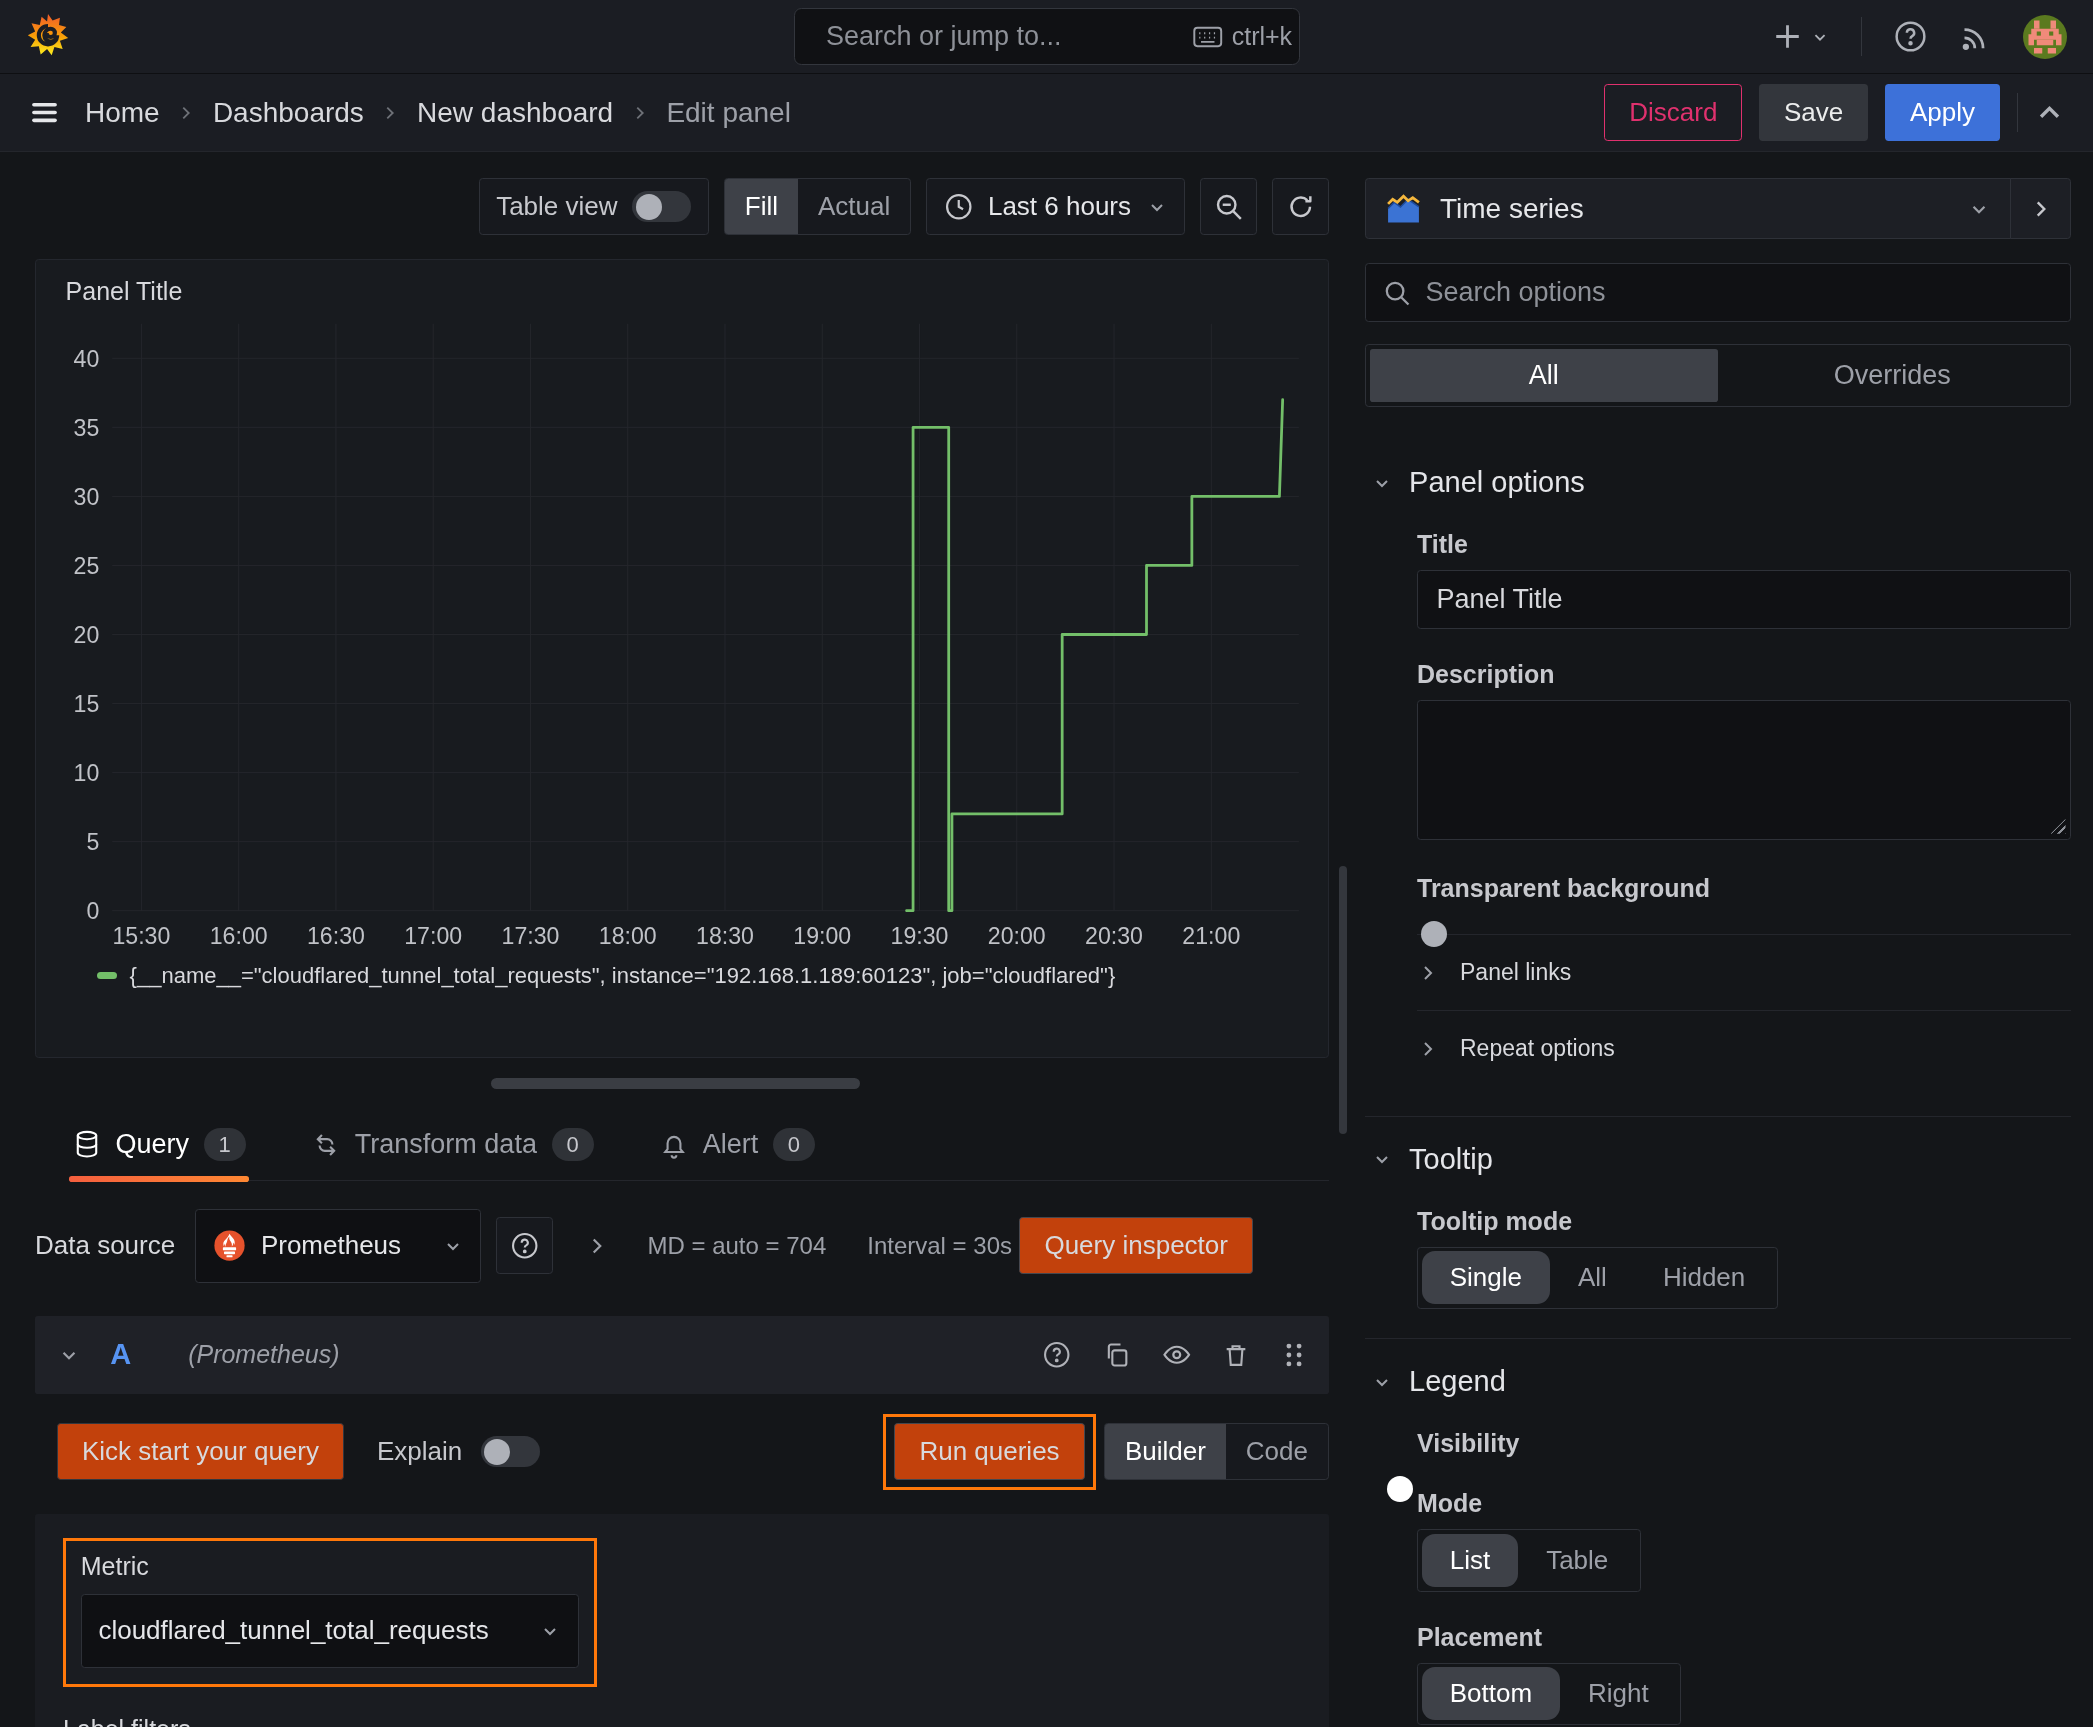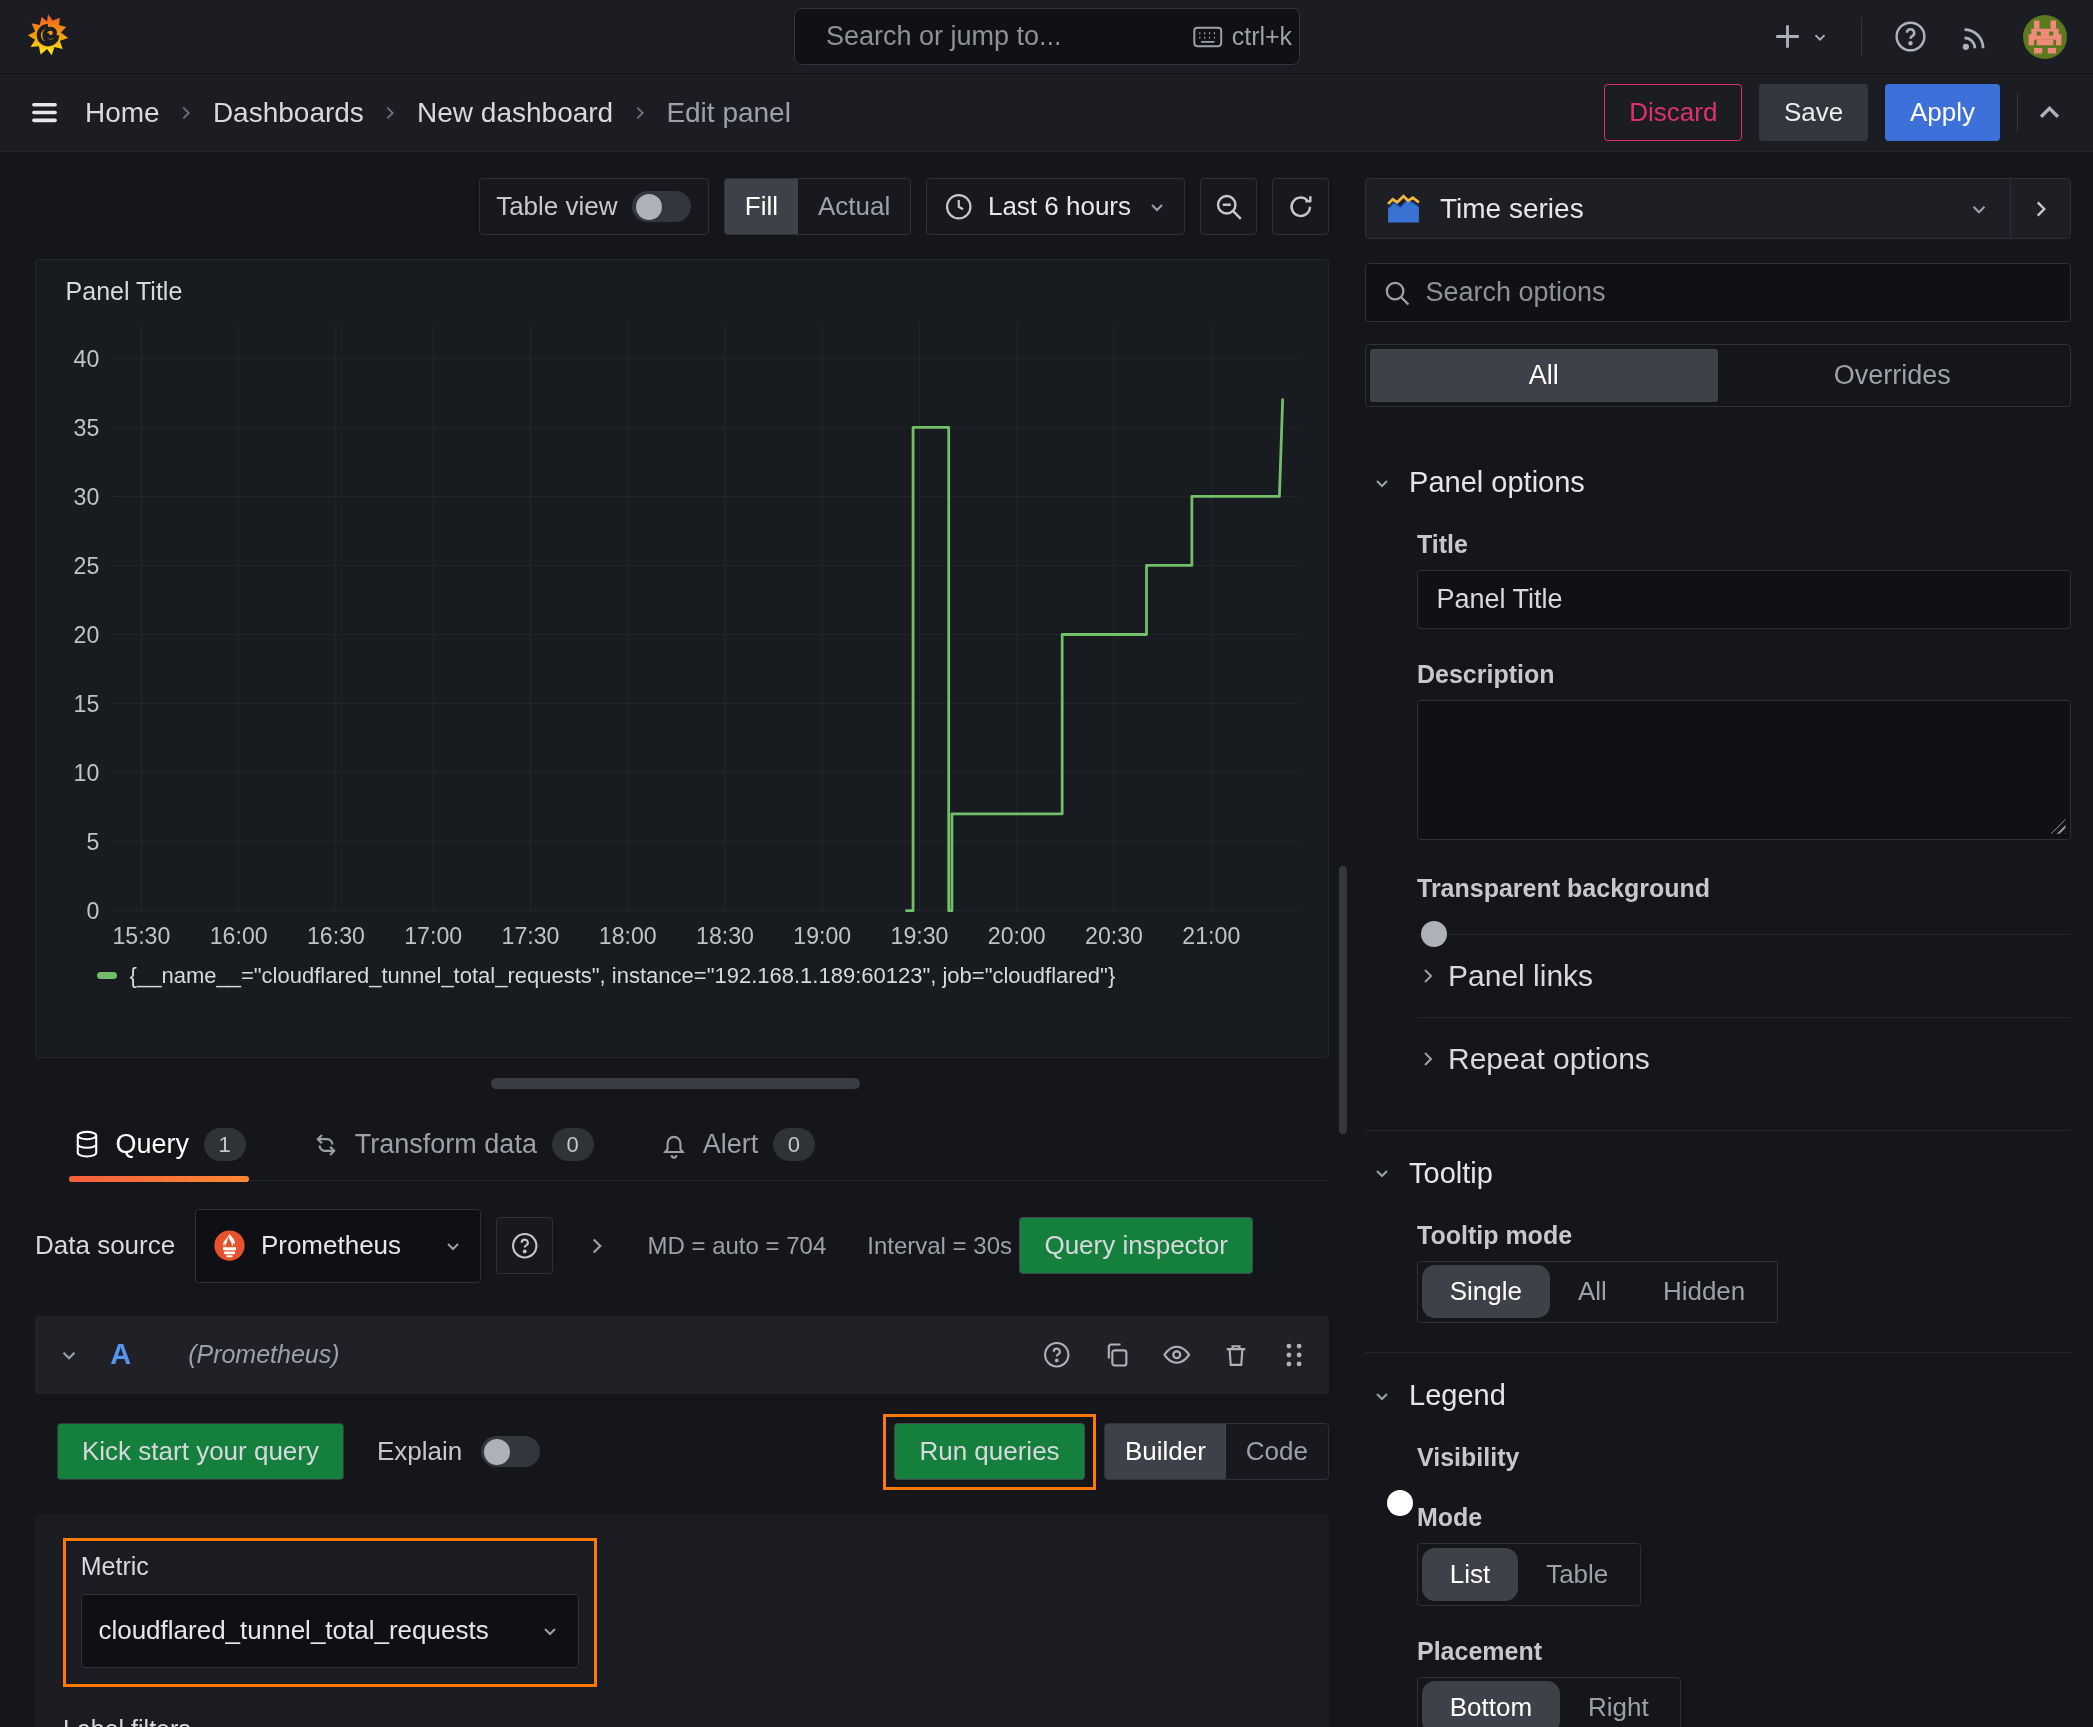--- a/index.html
+++ b/index.html
@@ -28,21 +28,21 @@
   .crumbs { display:flex; align-items:center; gap:16.6px; font-size:28px; }
   .crumb { color:#d8d9dd; }
   .crumb.dim { color:#9da0a8; }
   .crumb-sep { color:#6e7177; display:flex; }
   .nav-actions { margin-left:auto; display:flex; align-items:center; gap:16.6px; }
   .btn { height:57px; border-radius:3.7px; display:inline-flex; align-items:center; justify-content:center;
     padding:0 24px; font-size:26px; cursor:pointer; border:0.9px solid transparent; white-space:nowrap; }
   .btn-outline-pink { border-color:#e0316e; color:#e0316e; background:transparent; }
   .btn-secondary { background:#33363c; color:#eceded; }
   .btn-primary { background:#3d71d9; color:#ffffff; }
-  .btn-plain { background:#15803d; border:0.9px solid #33363d; color:#d8d9dd; }
+  .btn-plain { background:#c2410c; border:0.9px solid #33363d; color:#d8d9dd; }
 
   
   .main { display:flex; height:1575px; }
   .left { width:1351px; position:relative; }
   .sidebar { flex:1; padding:26px 22px 0 14px; }
 
   
   .toolbar { display:flex; justify-content:flex-end; align-items:center; gap:14.8px; margin:26px 22px 0 0; }
   .tool-group { height:57px; border:0.9px solid #2e3138; border-radius:3.7px; background:#17191e;
     display:flex; align-items:center; padding:0 16.6px; gap:14.8px; font-size:26px; color:#c7c8cd; }
@@ -135,21 +135,21 @@
     padding-left:5.5px; cursor:pointer; }
   .sec-body { padding-left:52px; }
   .f-label { font-size:25px; color:#c7c8cd; margin:31px 0 11px 0;font-weight:bold; }
   .input { width:100%; height:59px; background:#101114; border:0.9px solid #2e3138; border-radius:3.7px;
     color:#d8d9dd; font-size:27px; font-family:inherit; padding:0 18.5px; outline:none; }
   .ta-wrap { position:relative; }
   textarea.input { height:140px; resize:none; padding-top:13px; }
   .ta-grip { position:absolute; right:5.5px; bottom:9.2px; width:14.8px; height:14.8px;
     background:repeating-linear-gradient(135deg, transparent 0 3.7px, #8e9198 3.7px 5.5px);
     clip-path:polygon(100% 0, 100% 100%, 0 100%); }
-  .collapsed-row { display:flex; align-items:center; gap:9px; font-size:30px; color:#d8d9dd;
+  .collapsed-row { display:flex; align-items:center; gap:21px; font-size:23px; color:#d8d9dd;
     margin-left:52px; padding:24px 0; border-top:0.9px solid #24262c; cursor:pointer; }
   .radio-group { display:inline-flex; border:0.9px solid #2e3138; border-radius:3.7px; padding:3.7px; }
   .radio-group .opt { padding:11px 28px; font-size:26px; color:#9da0a8; border-radius:13px; cursor:pointer; }
   .radio-group .opt.sel { background:#3e4148; color:#ffffff; }
 </style>
 </head>
 <body>
 
 <header class="topbar">
   <svg class="logo" viewBox="0 0 48 52">

